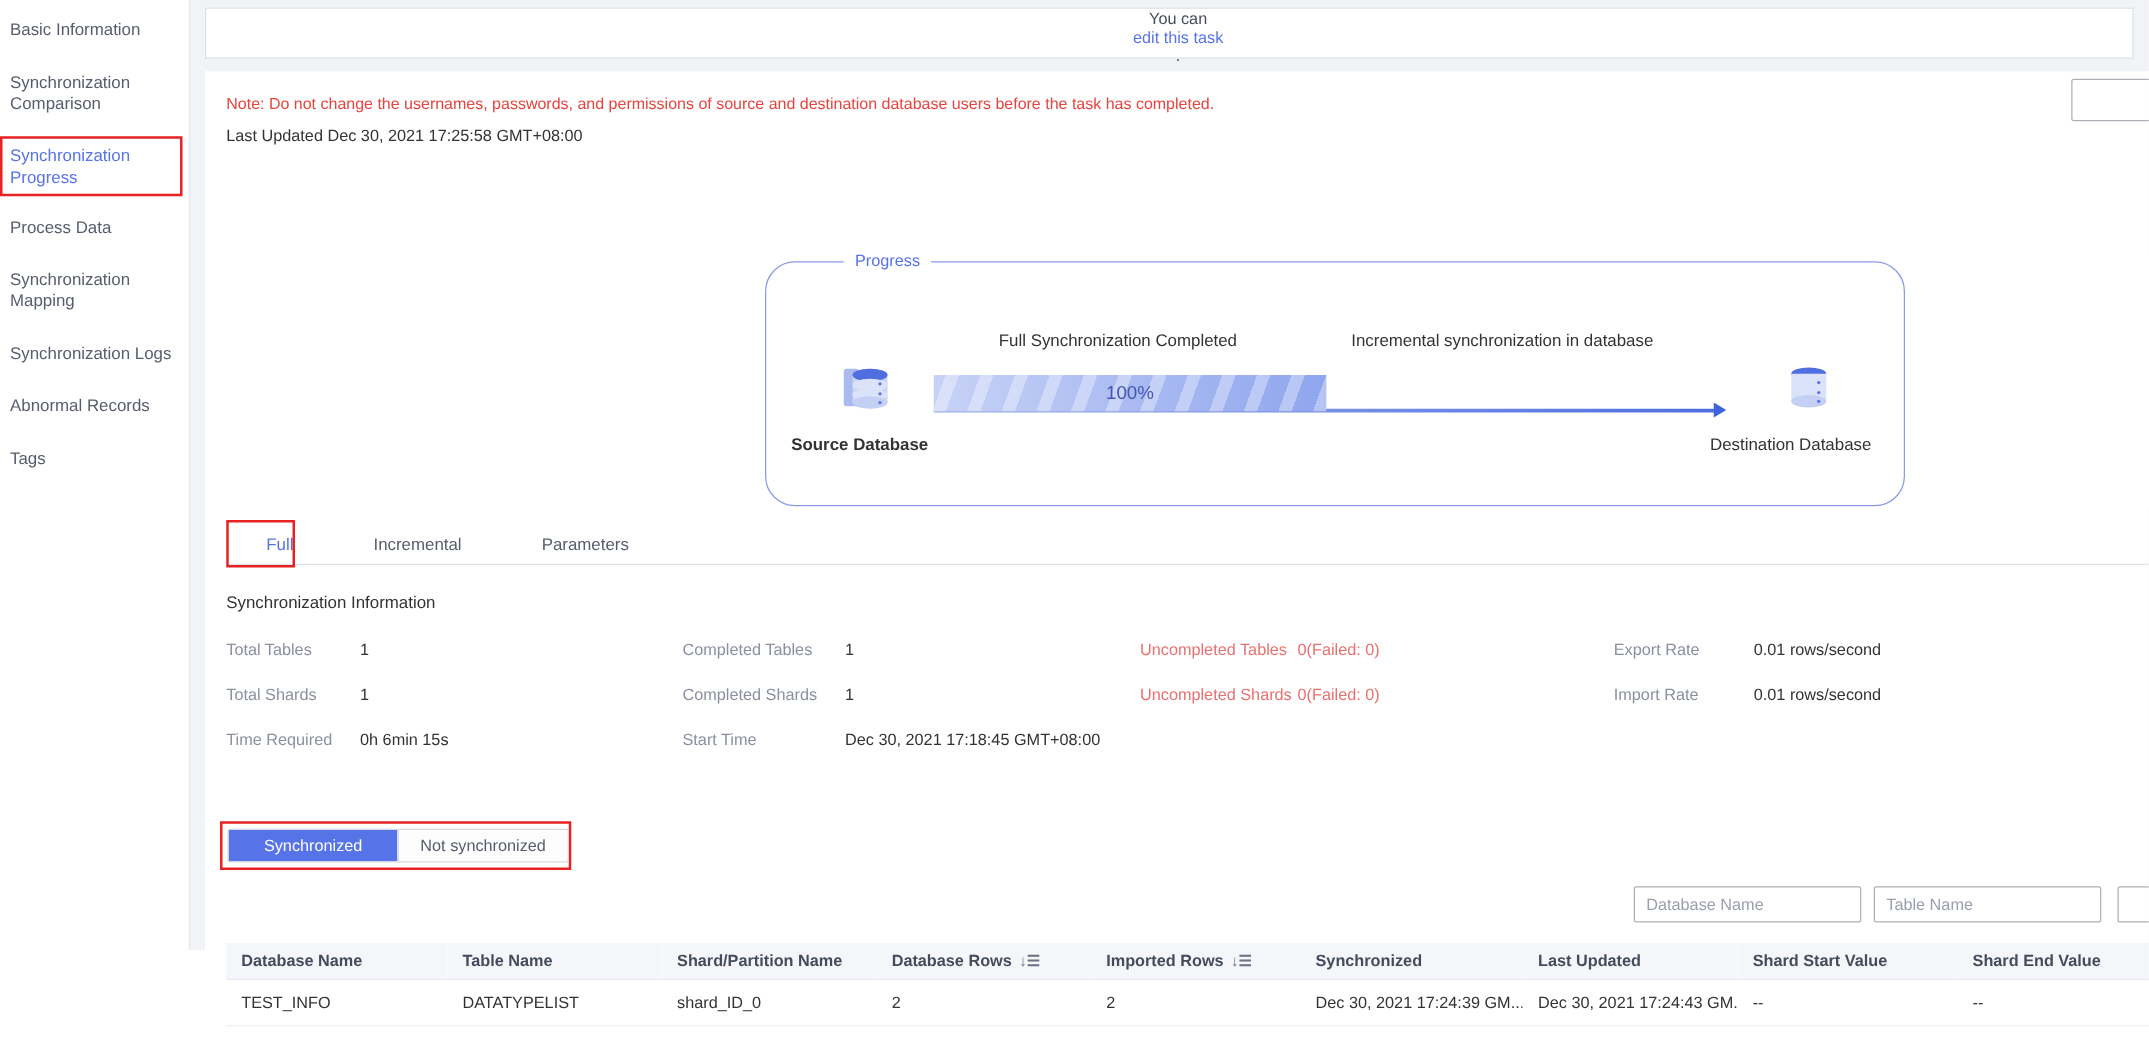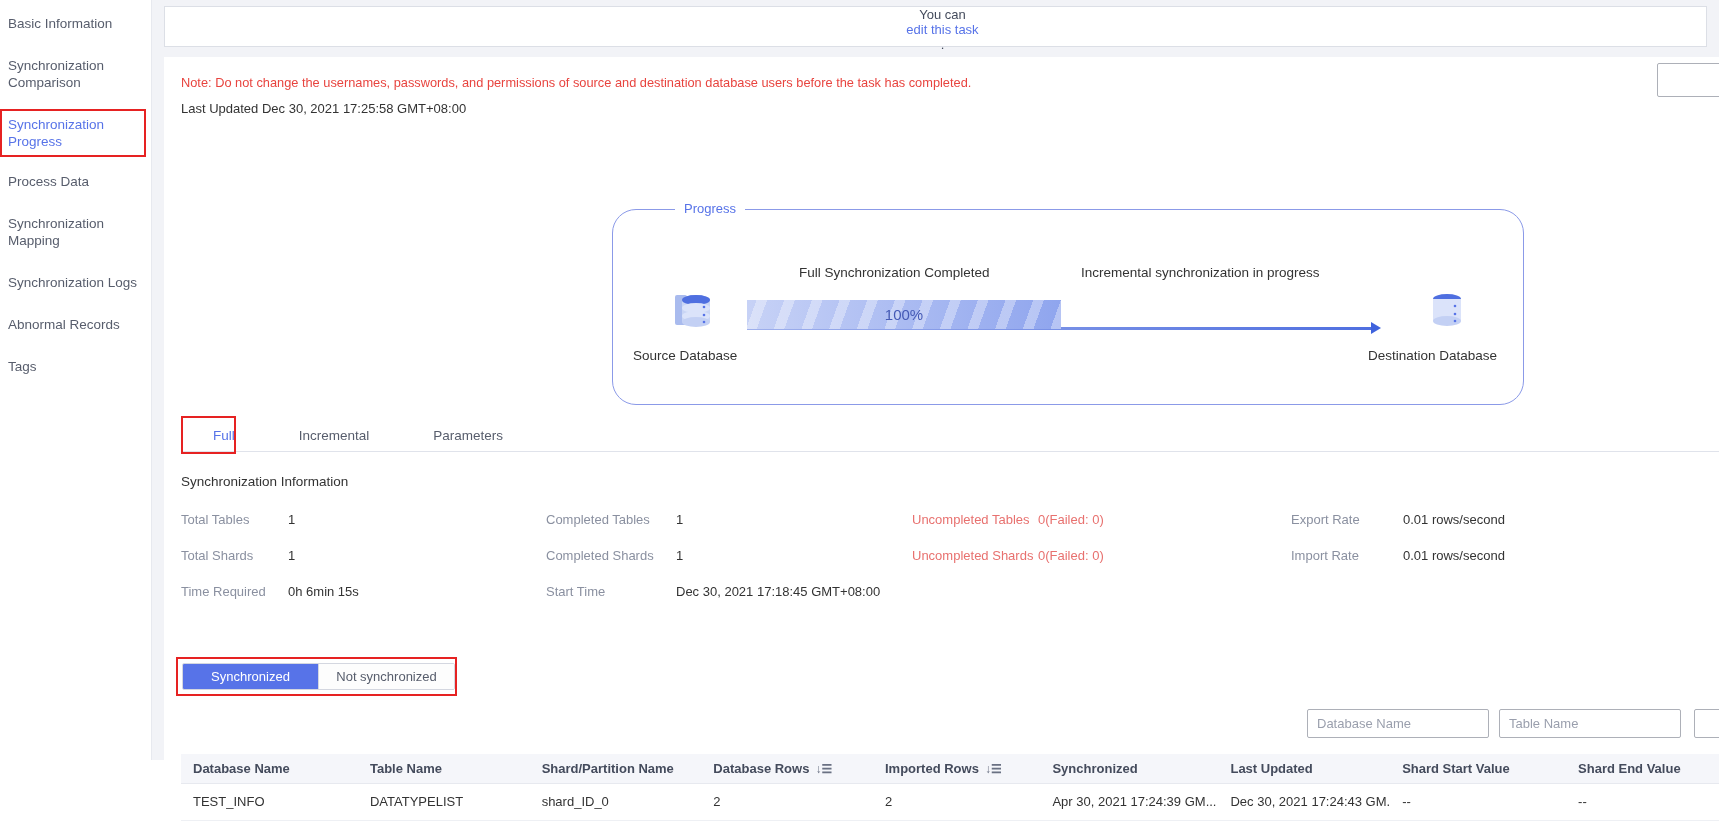--- a/index.html
+++ b/index.html
@@ -111,21 +111,21 @@
   }
   .db-icon { position: absolute; width: 48px; height: 48px; }
   .db-icon svg { display: block; }
   .src-db { left: 58px; top: 77px; }
   .dst-db { left: 810px; top: 77px; }
   .db-label {
     position: absolute;
     font-size: 13.5px; color: #333;
     white-space: nowrap;
   }
-  .src-label { left: 20px; top: 138px; }
+  .src-label { left: 20px; top: 138px; font-weight: bold; }
   .dst-label { left: 755px; top: 138px; }
 
   .phase-label {
     position: absolute;
     font-size: 13.5px; color: #333;
     white-space: nowrap;
     top: 55px;
   }
   .phase-full { left: 186px; }
   .phase-inc { left: 468px; }
@@ -355,21 +355,21 @@
             <ellipse cx="24" cy="28" rx="14" ry="5" fill="#dbe3fa"></ellipse>
             <ellipse cx="24" cy="34" rx="14" ry="5" fill="#c3d0f4"></ellipse>
             <circle cx="32" cy="19" r="1.3" fill="#5773e8"></circle>
             <circle cx="32" cy="27" r="1.3" fill="#5773e8"></circle>
             <circle cx="32" cy="34" r="1.3" fill="#5773e8"></circle>
           </svg>
         </div>
         <div class="db-label dst-label">Destination Database</div>
 
         <div class="phase-label phase-full">Full Synchronization Completed</div>
-        <div class="phase-label phase-inc">Incremental synchronization in progress</div>
+        <div class="phase-label phase-inc">Incremental synchronization in database</div>
 
         <div class="track"></div>
         <div class="track-arrow"></div>
         <div class="bar">
           <span class="bar-pct">100%</span>
         </div>
       </div>
 
       <div class="tabs">
         <span id="tab-list"><span class="tab active">Full</span><span class="tab">Incremental</span><span class="tab">Parameters</span></span>
@@ -446,21 +446,21 @@
                 <th><span>Shard End Value</span></th>
               </tr>
             </thead>
           <tbody id="tbody">
               <tr>
                 <td>TEST_INFO</td>
                 <td>DATATYPELIST</td>
                 <td>shard_ID_0</td>
                 <td>2</td>
                 <td>2</td>
-                <td>Apr 30, 2021 17:24:39 GM...</td>
+                <td>Dec 30, 2021 17:24:39 GM...</td>
                 <td>Dec 30, 2021 17:24:43 GM...</td>
                 <td>--</td>
                 <td>--</td>
               </tr>
             </tbody>
         </table>
       </div>
 
     </div>
   </section>

